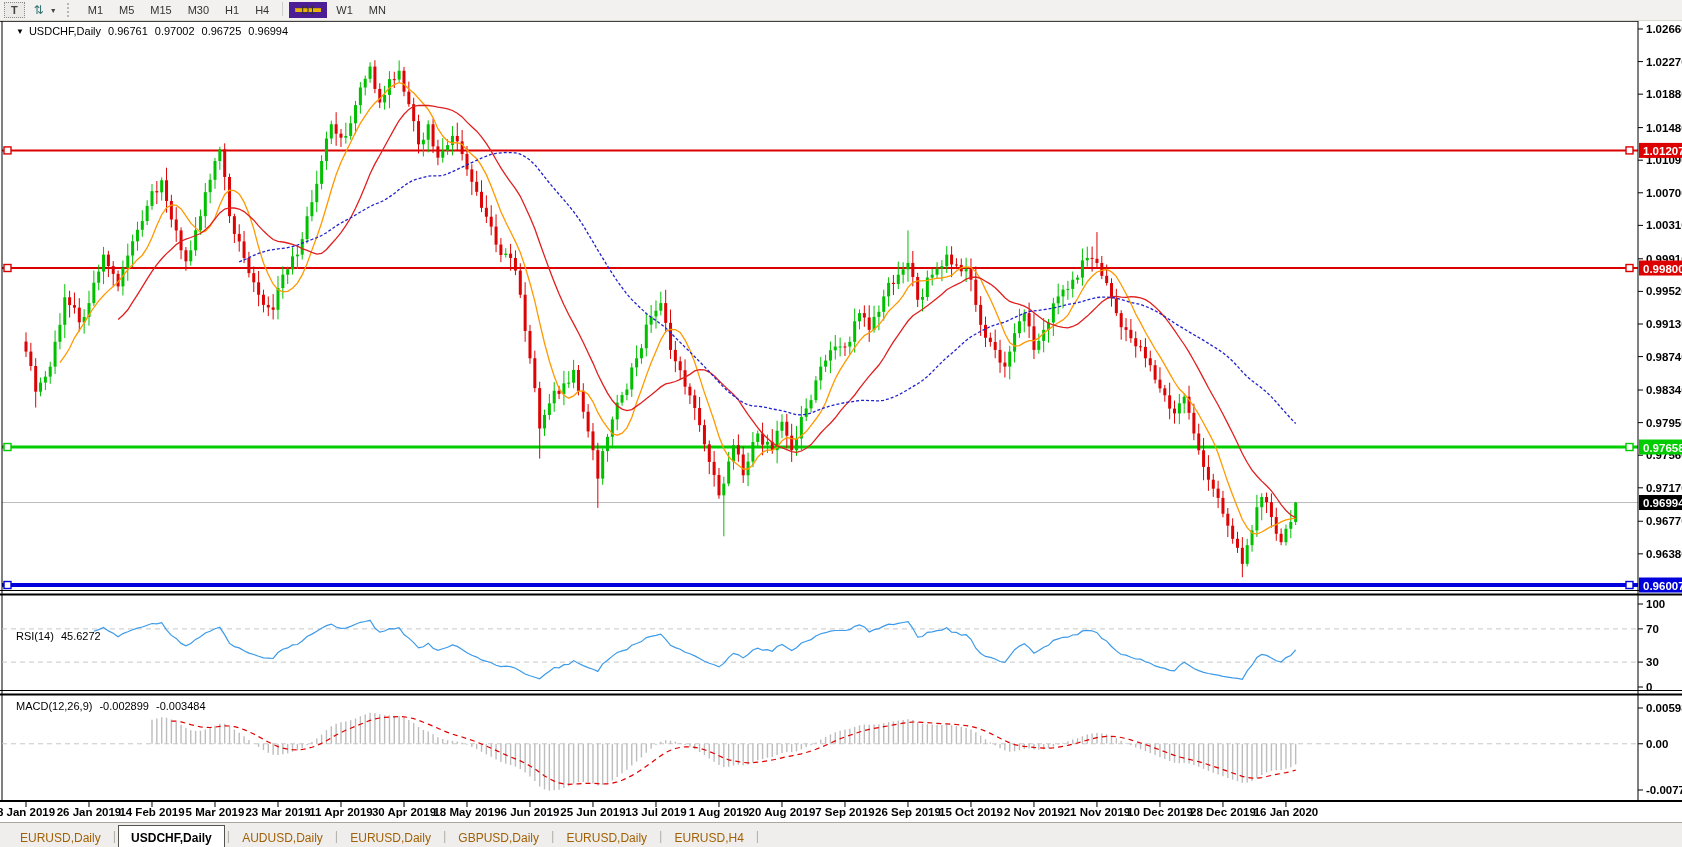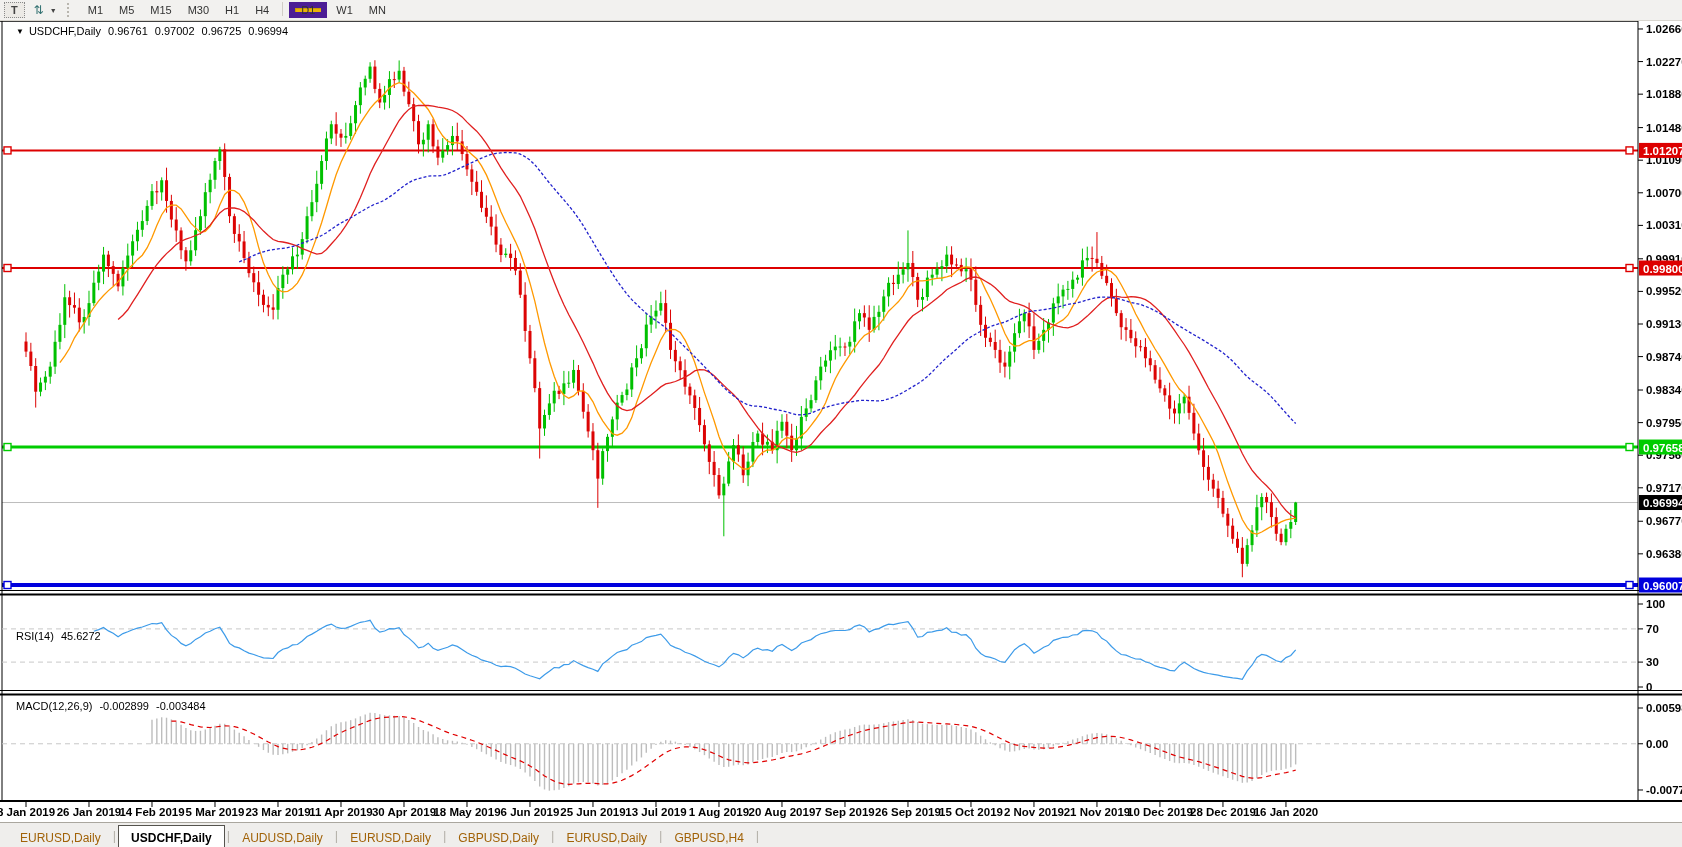--- a/index.html
+++ b/index.html
@@ -1013,17 +1013,17 @@
       <div class="chart-tab active">USDCHF,Daily</div>
       <span class="tab-sep">|</span>
       <div class="chart-tab">AUDUSD,Daily</div>
       <span class="tab-sep">|</span>
       <div class="chart-tab">EURUSD,Daily</div>
       <span class="tab-sep">|</span>
       <div class="chart-tab">GBPUSD,Daily</div>
       <span class="tab-sep">|</span>
       <div class="chart-tab">EURUSD,Daily</div>
       <span class="tab-sep">|</span>
-      <div class="chart-tab">GBPUSD,H4</div>
+      <div class="chart-tab">EURUSD,H4</div>
       <span class="tab-sep">|</span>
     </div>
 
 </div>
 
 </body></html>

